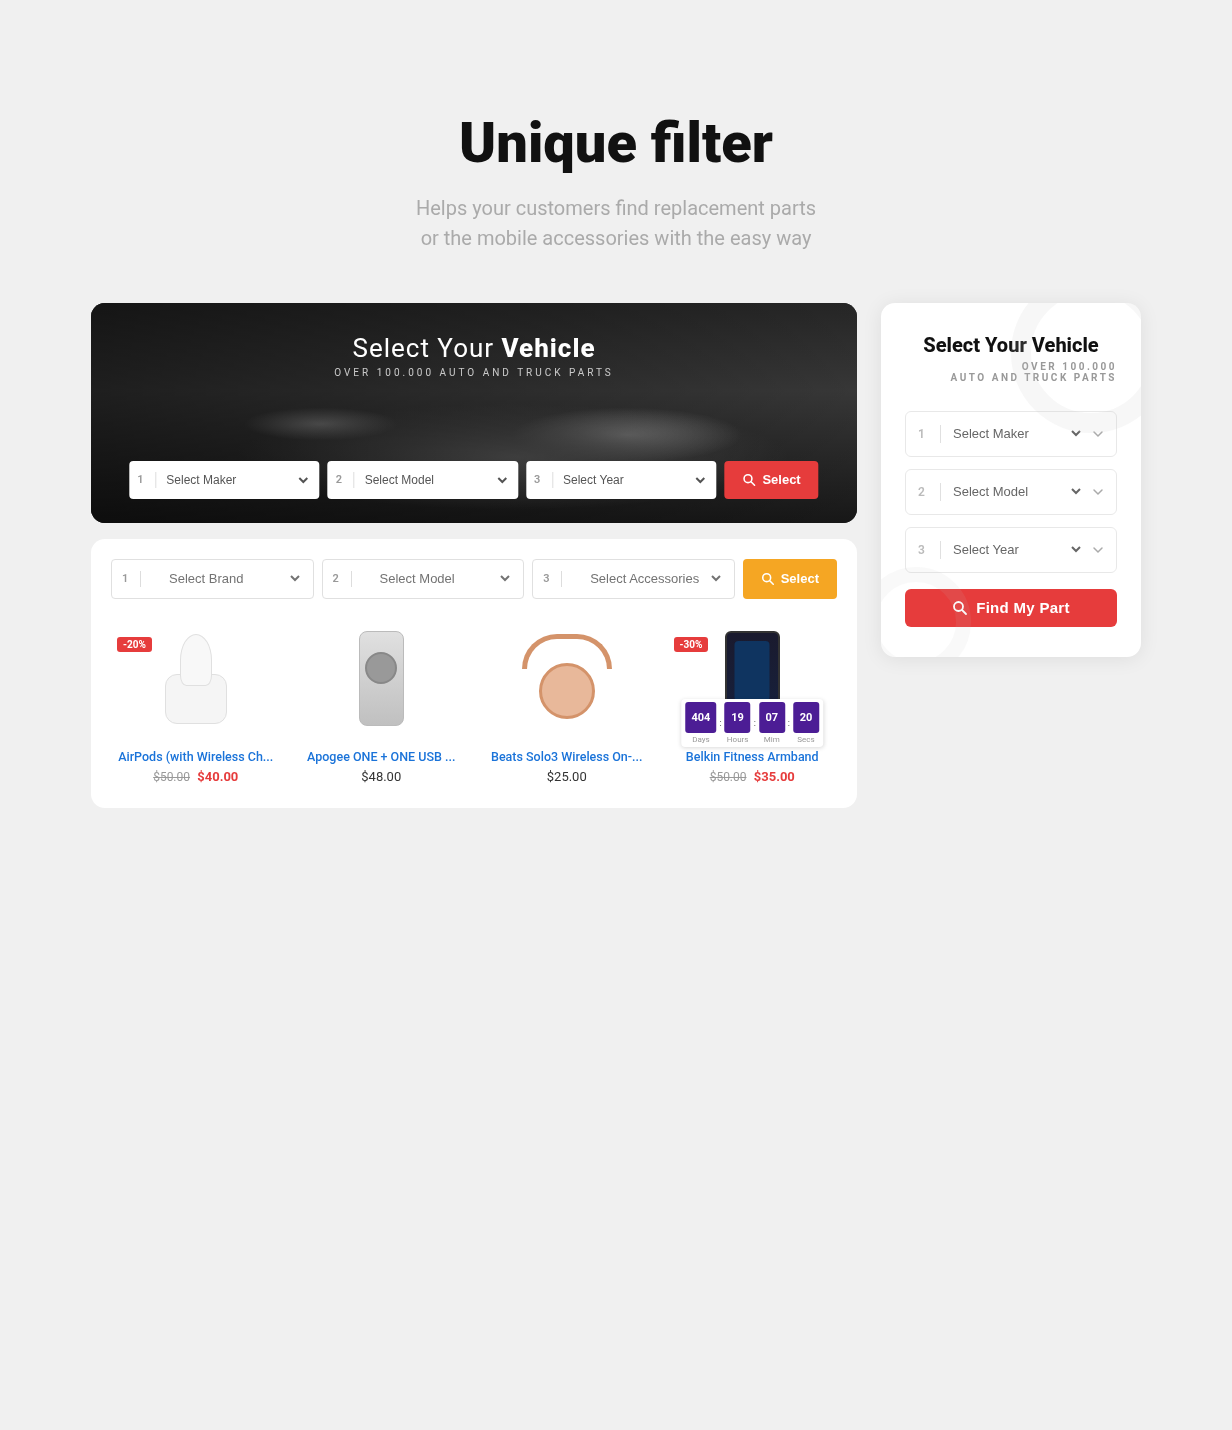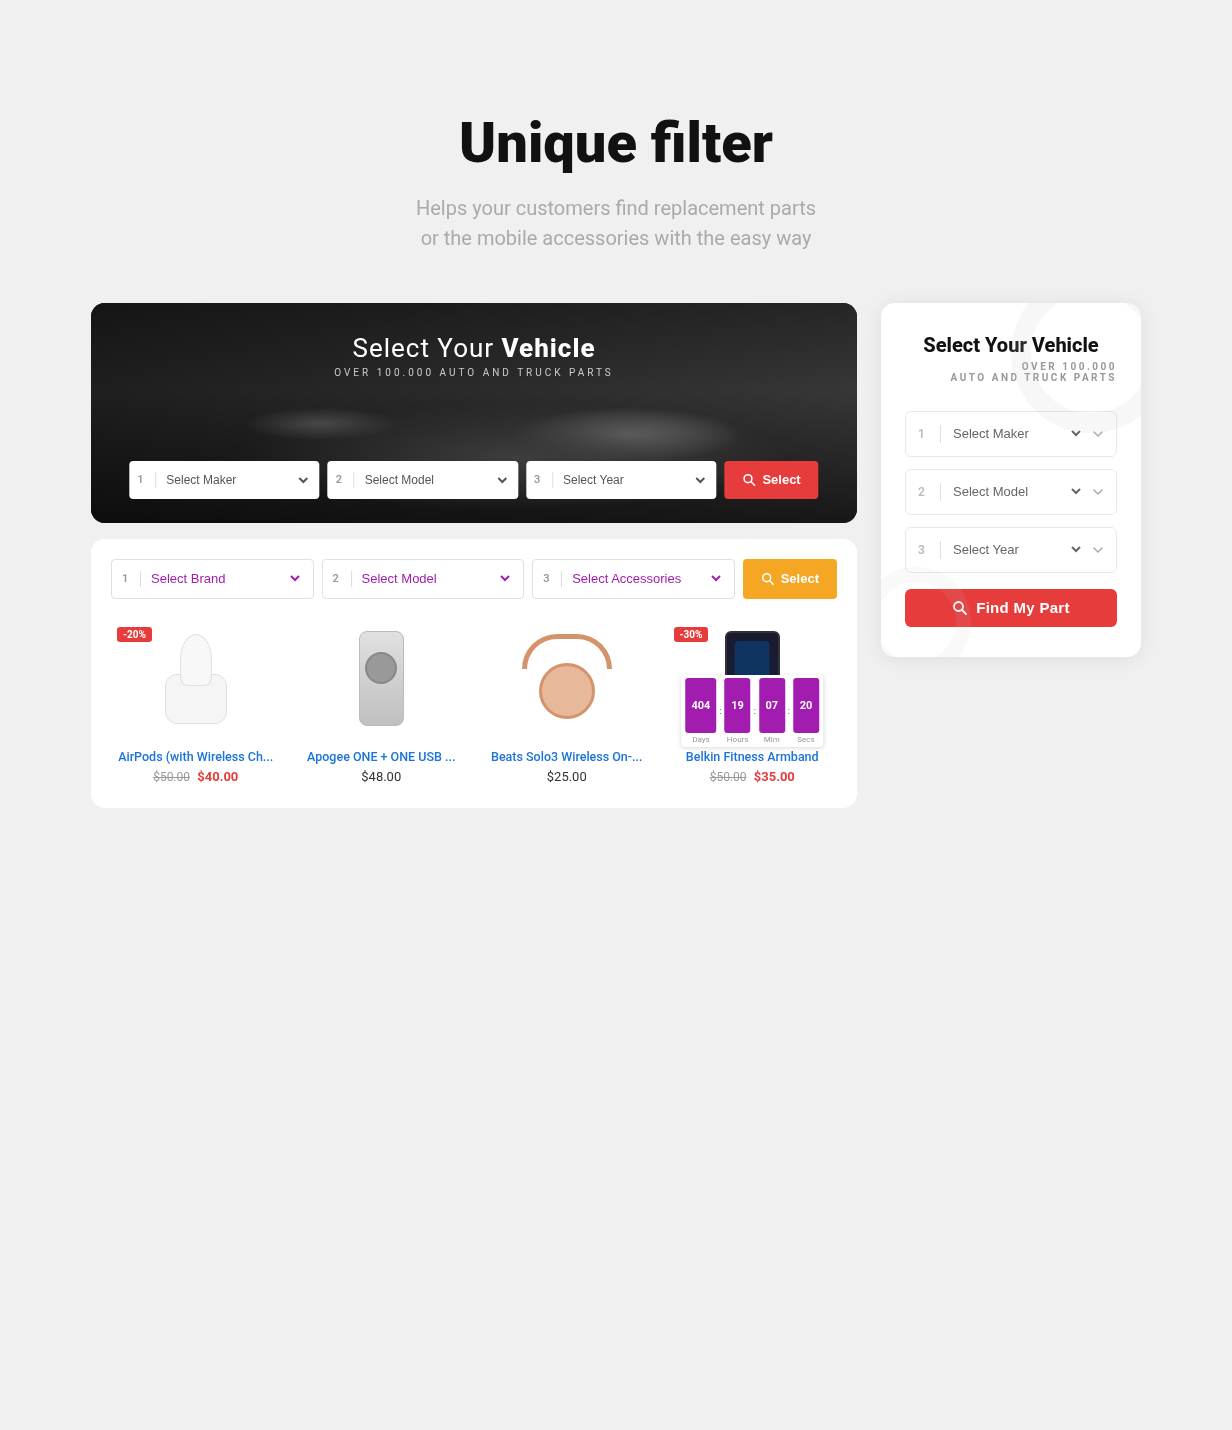--- a/index.html
+++ b/index.html
@@ -183,24 +183,25 @@
       height: 40px;
       flex: 1;
       gap: 6px;
       background: white;
     }
 
     .select-wrapper-acc select {
       border: none;
       outline: none;
       font-size: 13px;
-      color: #a21caf;
+      color: #737373;
       background: transparent;
       flex: 1;
       cursor: pointer;
+      margin-left: 18px;
     }
 
     .btn-search-yellow {
       background: #f5a623;
       color: white;
       border: none;
       border-radius: 4px;
       padding: 0 18px;
       height: 40px;
       font-size: 13px;
@@ -219,21 +220,21 @@
       gap: 16px;
     }
 
     .product-card {
       text-align: center;
       position: relative;
     }
 
     .product-badge {
       position: absolute;
-      top: 8px;
+      top: 18px;
       left: 6px;
       background: #e63c3c;
       color: white;
       font-size: 10px;
       font-weight: 700;
       padding: 2px 6px;
       border-radius: 3px;
     }
 
     .product-img-wrapper {
@@ -506,25 +507,25 @@
       justify-content: center;
       gap: 6px;
       margin-top: 6px;
     }
 
     .timer-box {
       text-align: center;
     }
 
     .timer-num {
-      background: #a21caf;
+      background: #4c1d95;
       color: white;
       font-size: 11px;
       font-weight: 700;
-      padding: 21px 6px;
+      padding: 9px 6px;
       border-radius: 3px;
       min-width: 26px;
       display: inline-block;
     }
 
     .timer-label {
       font-size: 8px;
       color: #999;
       display: block;
       margin-top: 2px;

